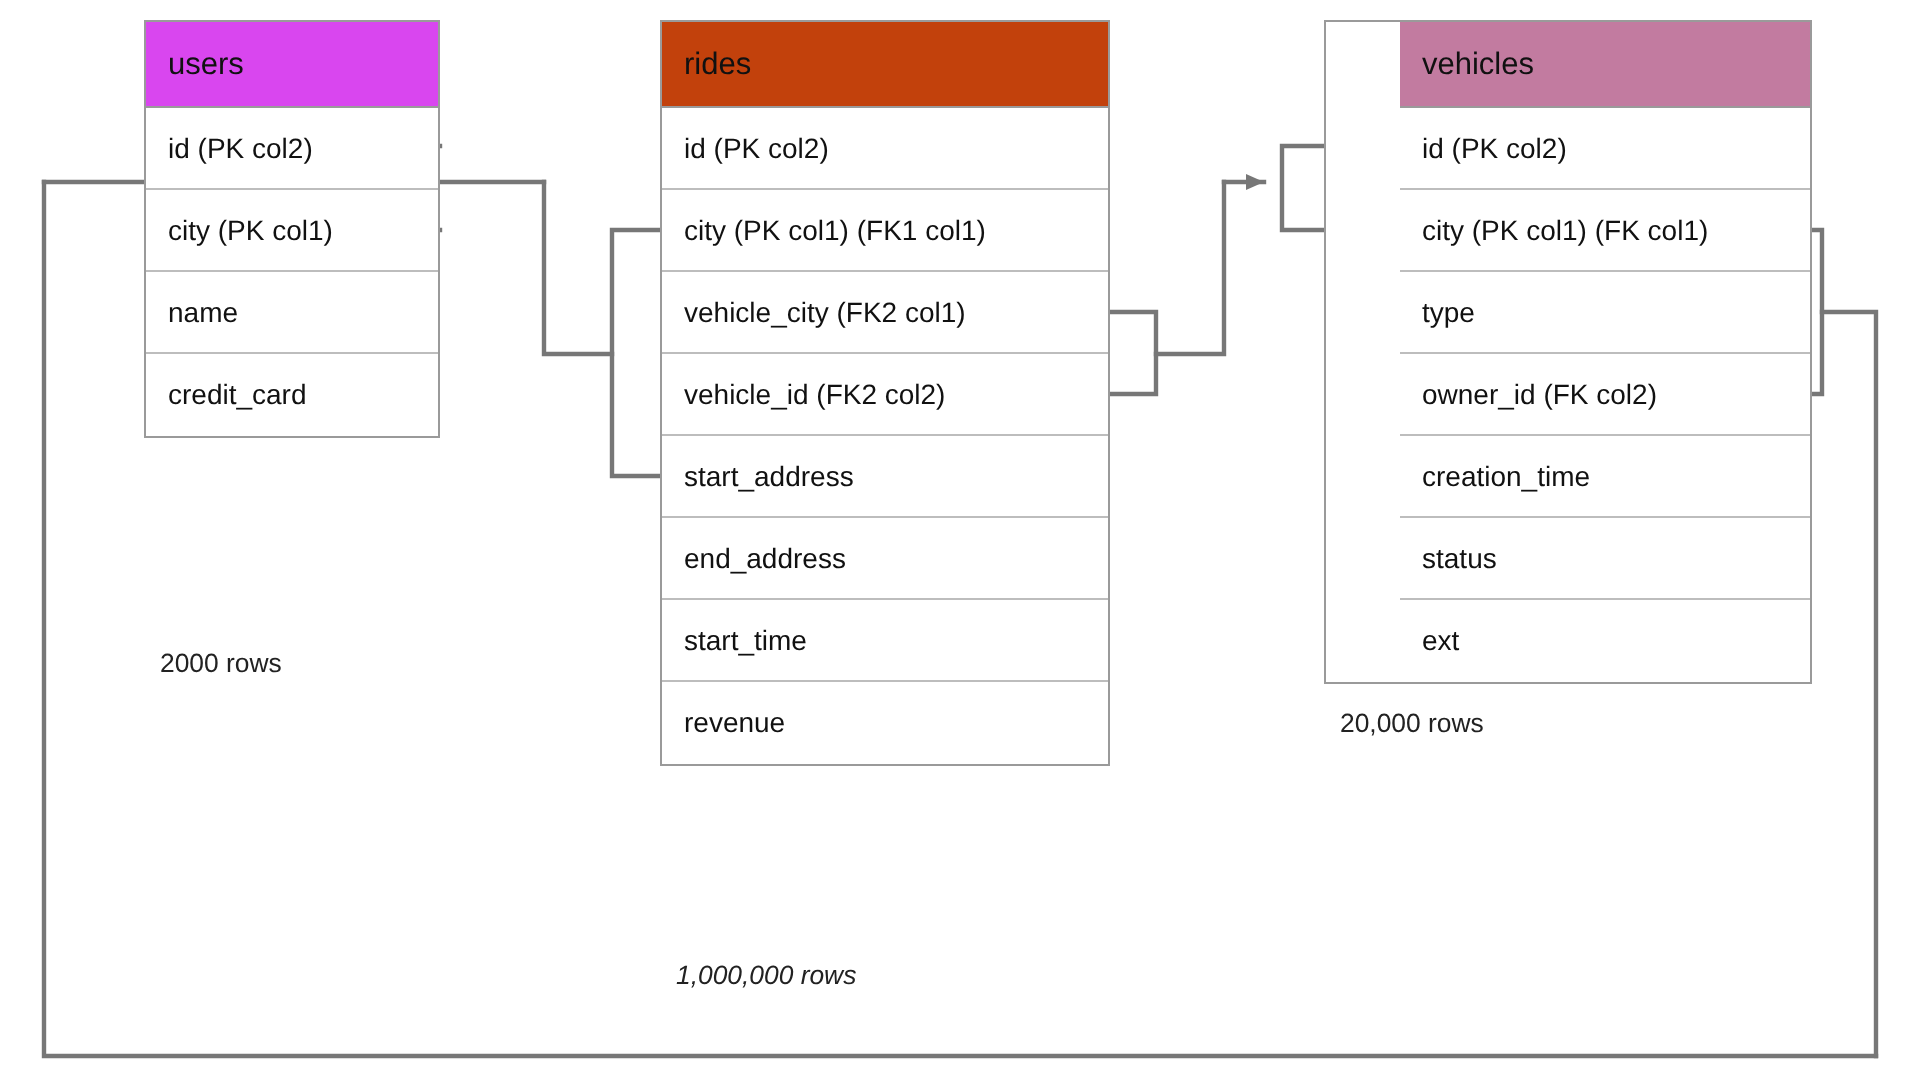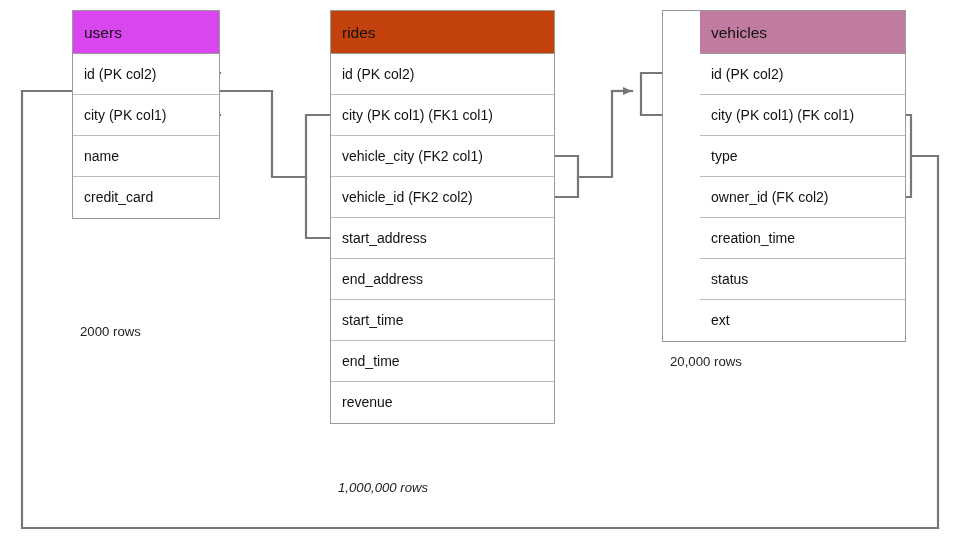--- a/index.html
+++ b/index.html
@@ -133,21 +133,20 @@
 
   <div class="entity" style="left:330px; top:10px; width:225px;">
     <div class="entity-header" style="background:#c2410c;">rides</div>
     <div class="field-row">id (PK col2)</div>
     <div class="field-row">city (PK col1) (FK1 col1)</div>
     <div class="field-row">vehicle_city (FK2 col1)</div>
     <div class="field-row">vehicle_id (FK2 col2)</div>
     <div class="field-row">start_address</div>
     <div class="field-row">end_address</div>
     <div class="field-row">start_time</div>
-    <div class="field-row">end_time</div>
     <div class="field-row last">revenue</div>
   </div>
   <div class="row-count" style="left:338px; top:480px;font-style:italic;">1,000,000 rows</div>
 
   <div class="entity" style="left:662px; top:10px; width:244px;padding-left:37px;">
     <div class="entity-header" style="background:#c27ba0;">vehicles</div>
     <div class="field-row">id (PK col2)</div>
     <div class="field-row">city (PK col1) (FK col1)</div>
     <div class="field-row">type</div>
     <div class="field-row">owner_id (FK col2)</div>

